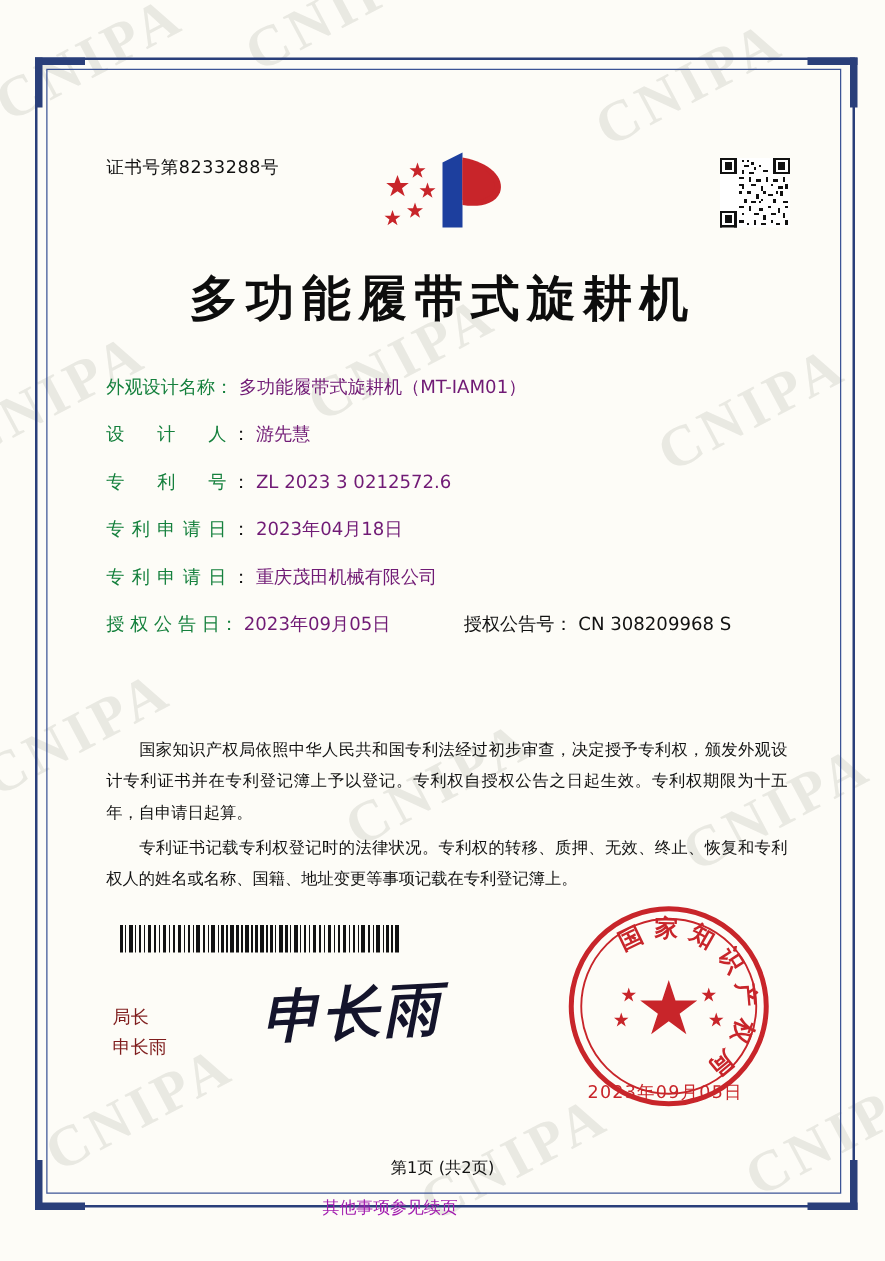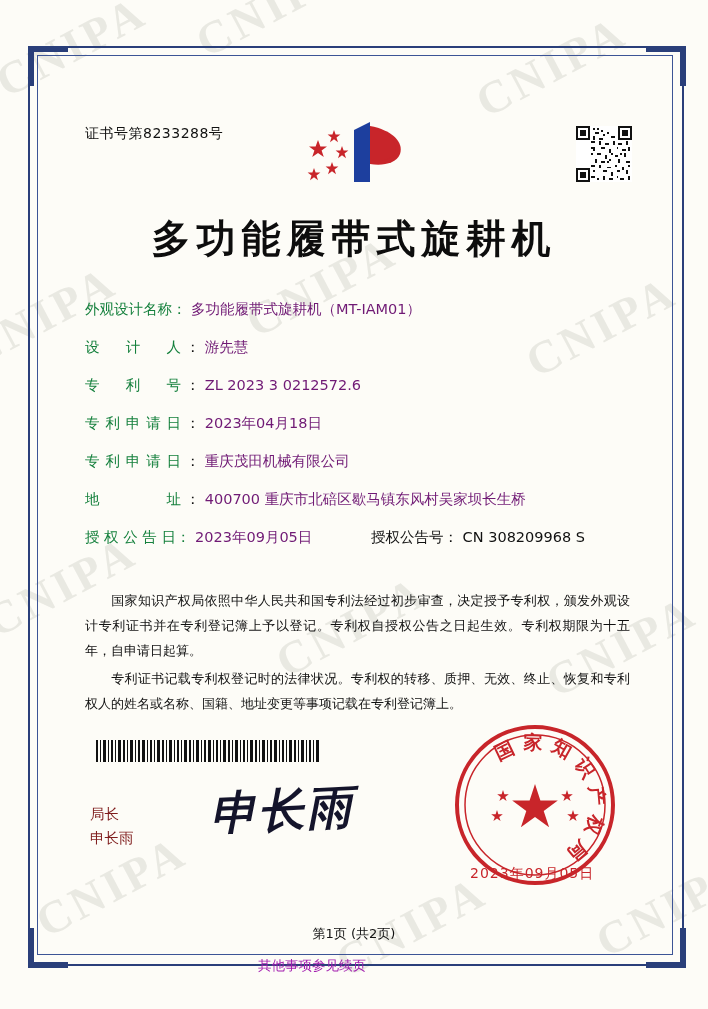--- a/index.html
+++ b/index.html
@@ -378,25 +378,20 @@
         <span>：</span>
         <span class="field-value">2023年04月18日</span>
       </div>
 
       <div class="field-row">
         <span class="field-label lbl-spread">专利申请日</span>
         <span>：</span>
         <span class="field-value">重庆茂田机械有限公司</span>
       </div>
 
-      <div class="field-row">
-        <span class="field-label lbl-spread">地址</span>
-        <span>：</span>
-        <span class="field-value">400700 重庆市北碚区歇马镇东风村吴家坝长生桥</span>
-      </div>
 
       <div class="field-row">
         <span class="field-label lbl-plain">授 权 公 告 日：</span>
         <span class="field-value">2023年09月05日</span>
         <span class="second-label">
           <span>授权公告号：</span>
           <span>CN 308209968 S</span>
         </span>
       </div>
     </div>

